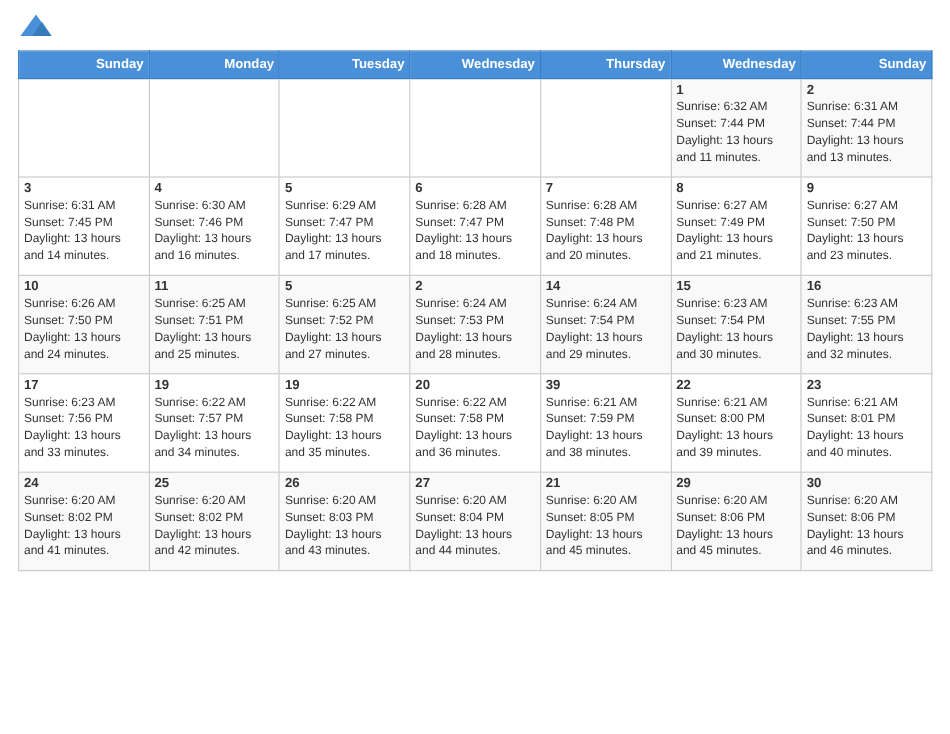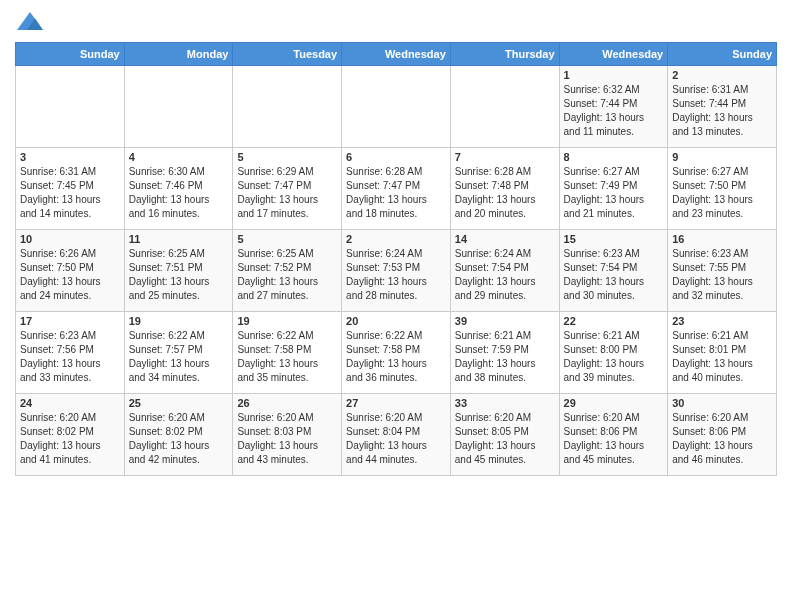--- a/index.html
+++ b/index.html
@@ -242,21 +242,21 @@
           </td>
           <td>
             <span class="day-number">26</span>
             <div class="day-info">Sunrise: 6:20 AM<br>Sunset: 8:03 PM<br>Daylight: 13 hours and 43 minutes.</div>
           </td>
           <td>
             <span class="day-number">27</span>
             <div class="day-info">Sunrise: 6:20 AM<br>Sunset: 8:04 PM<br>Daylight: 13 hours and 44 minutes.</div>
           </td>
           <td>
-            <span class="day-number">33</span>
+            <span class="day-number">21</span>
             <div class="day-info">Sunrise: 6:20 AM<br>Sunset: 8:05 PM<br>Daylight: 13 hours and 45 minutes.</div>
           </td>
           <td>
             <span class="day-number">29</span>
             <div class="day-info">Sunrise: 6:20 AM<br>Sunset: 8:06 PM<br>Daylight: 13 hours and 45 minutes.</div>
           </td>
           <td>
             <span class="day-number">30</span>
             <div class="day-info">Sunrise: 6:20 AM<br>Sunset: 8:06 PM<br>Daylight: 13 hours and 46 minutes.</div>
           </td>

